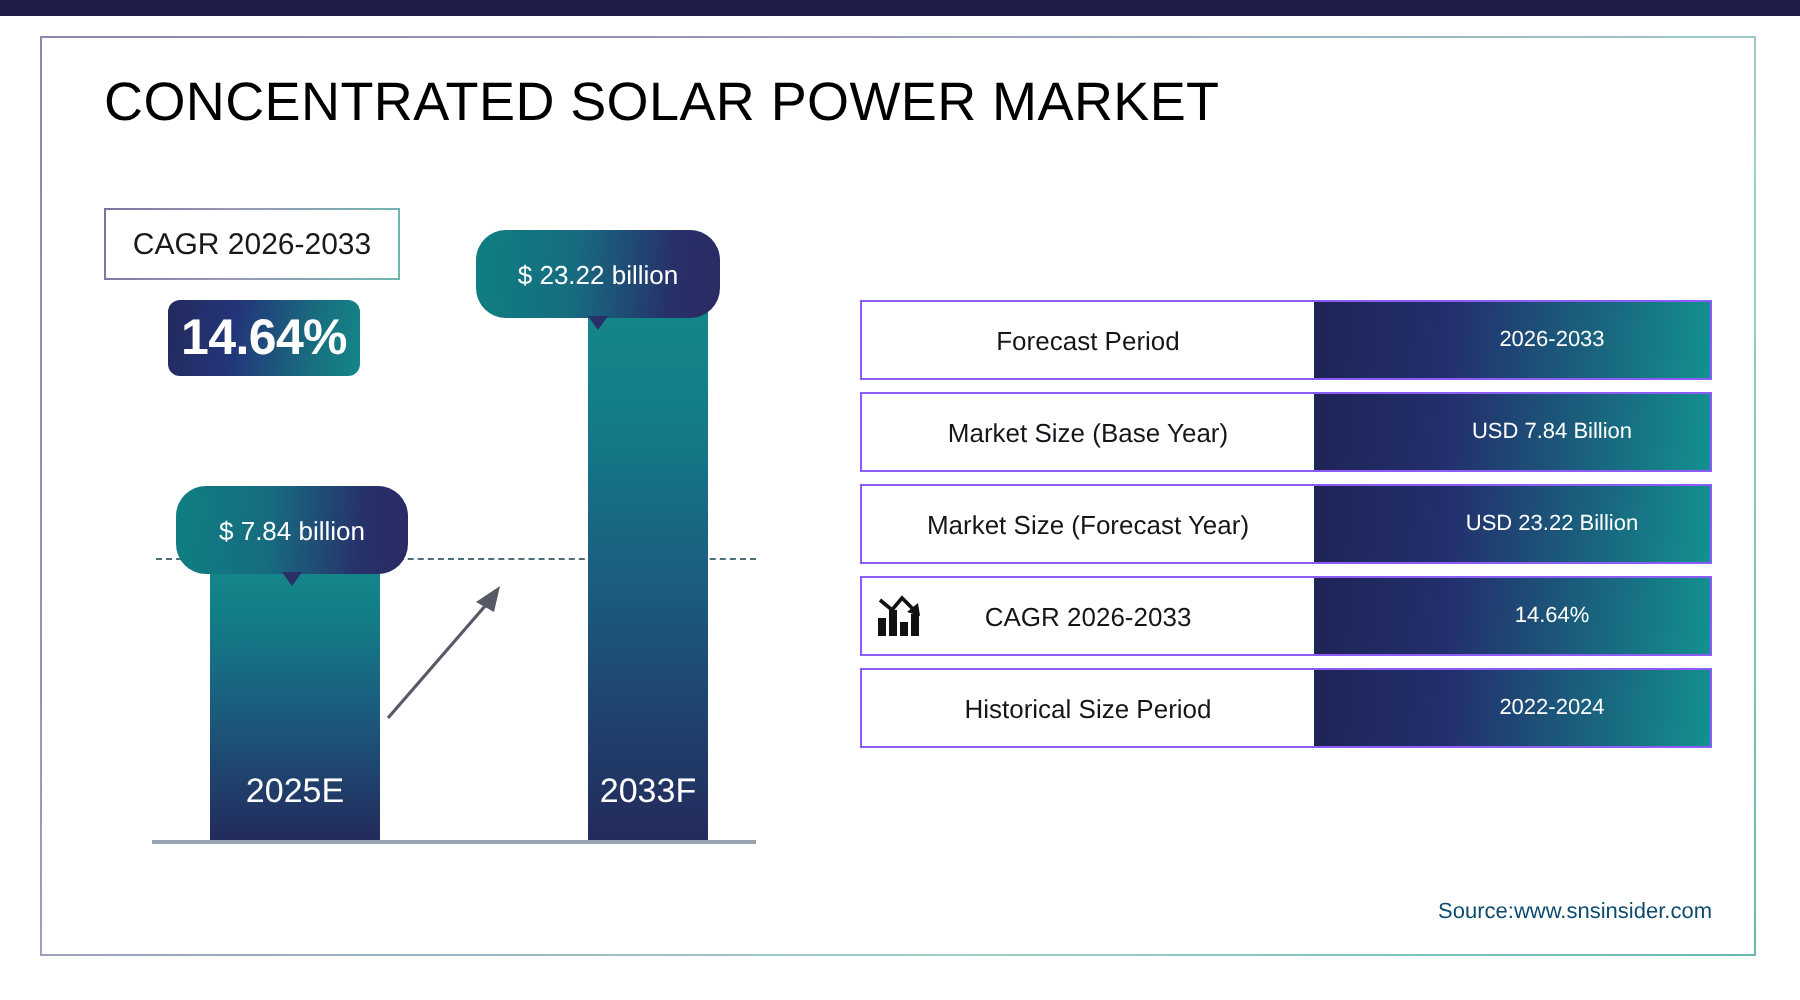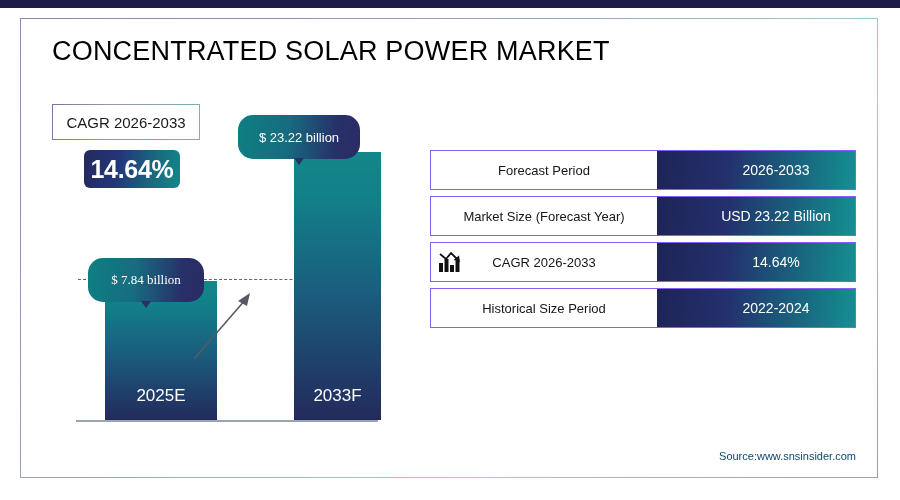--- a/index.html
+++ b/index.html
@@ -105,21 +105,20 @@
     position: absolute;
     left: 78px;
     top: 279px;
     width: 300px;
     height: 0;
     border-top: 1px dashed #4f6f78;
   }
   .bar {
     position: absolute;
     background: linear-gradient(180deg, #14878a 0%, #127f88 18%, #1b5d7e 52%, #232a5c 100%);
-    padding-left: 27px;
   }
   .bar-2025 {
     left: 105px;
     top: 281px;
     width: 85px;
     height: 139px;
   }
   .bar-2033 {
     left: 258px;
     top: 152px;
@@ -162,23 +161,22 @@
     border-right: 5px solid transparent;
     border-top: 7px solid #2a2f66;
   }
   .callout-2033 {
     left: 238px;
     top: 115px;
     width: 122px;
   }
   .callout-2025 {
     left: 88px;
-    top: 258px;
+    top: 243px;
     width: 116px;
-    font-family: Liberation Serif, serif;
   }
 
   .growth-arrow {
     position: absolute;
     left: 186px;
     top: 285px;
     width: 76px;
     height: 80px;
   }
 
@@ -205,21 +203,21 @@
     justify-content: center;
     position: relative;
     font-size: 13px;
     color: #15161a;
   }
   .tvalue {
     flex: 1 1 auto;
     display: flex;
     align-items: center;
     justify-content: center;
-    font-size: 14px;
+    font-size: 11px;
     color: #ffffff;
     background: linear-gradient(95deg, #1e2456 0%, #23306d 35%, #186a80 75%, #139190 100%);
     padding-left: 40px;
   }
   .row-icon {
     position: absolute;
     left: 6px;
     top: 50%;
     margin-top: -13px;
     width: 28px;
@@ -275,20 +273,24 @@
     <div class="axis-line"></div>
   </div>
 
   <div class="table">
 
     <div class="trow">
       <div class="tlabel">Forecast Period</div>
       <div class="tvalue">2026-2033</div>
     </div>
 
+    <div class="trow">
+      <div class="tlabel">Market Size (Base Year)</div>
+      <div class="tvalue">USD 7.84 Billion</div>
+    </div>
 
     <div class="trow">
       <div class="tlabel">Market Size (Forecast Year)</div>
       <div class="tvalue">USD 23.22 Billion</div>
     </div>
 
     <div class="trow">
       <div class="tlabel">
         <svg class="row-icon" viewBox="0 0 28 26">
           <rect x="2" y="14" width="4" height="9" fill="#111111"></rect>

